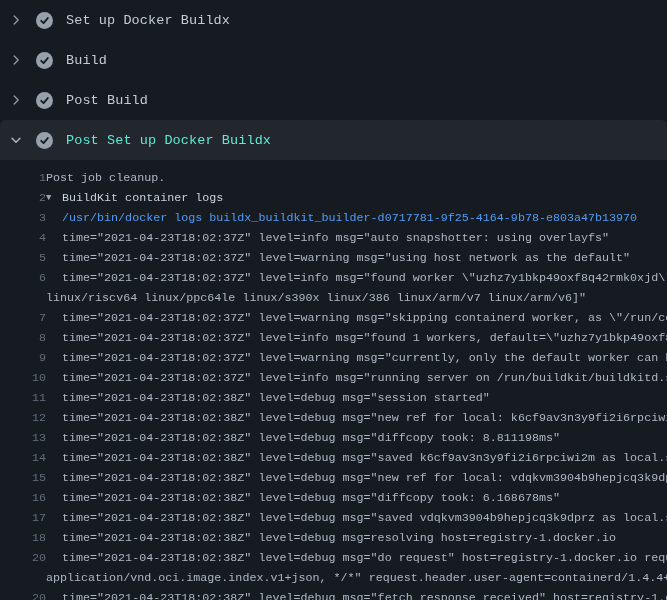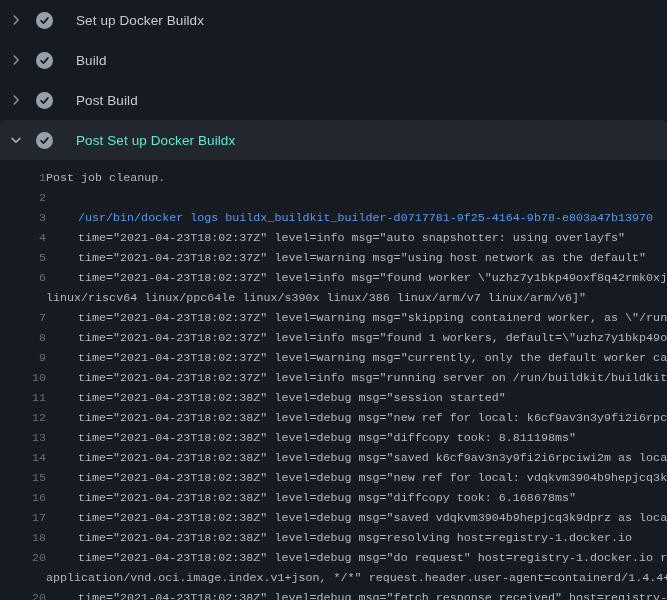--- a/index.html
+++ b/index.html
@@ -37,24 +37,25 @@
     flex:0 0 16px;
   }
   .step-row.expanded .chev{color:#aeb7c2;}
   .check{
     width:17px;height:17px;
     margin-left:12px;
     flex:0 0 17px;
     display:flex;align-items:center;justify-content:center;
   }
   .step-label{
-    margin-left:23px;
+    margin-left:13px;
     font-size:13.5px;
     color:var(--step-label);
     letter-spacing:.1px;
+    font-family:Liberation Mono, monospace;
   }
   .step-row.expanded .step-label{color:#5eead4;}
   .log{
     padding-top:8px;
     font-family:"Liberation Mono","DejaVu Sans Mono",monospace;
     font-size:11.7px;
     line-height:20px;
     color:var(--log-text);
   }
   .log-line{
@@ -65,21 +66,21 @@
   .ln{
     flex:0 0 46px;
     text-align:right;
     color:var(--line-num);
     cursor:pointer;
   }
   .lt{
     margin-left:0;
     overflow:hidden;
   }
-  .lt.indent{margin-left:32px;}
+  .lt.indent{margin-left:16px;}
   .lt.command{color:var(--accent);}
   .lt.group{color:#c9d1d9;cursor:pointer;}
   .tri{
     display:inline-block;
     width:16px;
     font-size:9px;
     color:#9aa4af;
     vertical-align:1px;
   }
 </style>
@@ -139,21 +140,21 @@
         <svg width="17" height="17" viewBox="0 0 16 16">
           <circle cx="8" cy="8" r="8" fill="var(--check-fill)"></circle>
           <path d="M4.9 8.3 L7.1 10.4 L11.1 5.7" fill="none" stroke="var(--bg)" stroke-width="1.7" stroke-linecap="round" stroke-linejoin="round"></path>
         </svg>
       </span>
       <span class="step-label">Post Set up Docker Buildx</span>
     </div>
   </div>
 <div class="log" id="log">
     <div class="log-line"><span class="ln">1</span><span class="lt">Post job cleanup.</span></div>
-    <div class="log-line"><span class="ln">2</span></div>
+    <div class="log-line"><span class="ln">2</span><span class="lt group"><span class="tri">▼</span><span>BuildKit container logs</span></span></div>
     <div class="log-line"><span class="ln">3</span><span class="lt indent command">/usr/bin/docker logs buildx_buildkit_builder-d0717781-9f25-4164-9b78-e803a47b13970</span></div>
     <div class="log-line"><span class="ln">4</span><span class="lt indent">time="2021-04-23T18:02:37Z" level=info msg="auto snapshotter: using overlayfs"</span></div>
     <div class="log-line"><span class="ln">5</span><span class="lt indent">time="2021-04-23T18:02:37Z" level=warning msg="using host network as the default"</span></div>
     <div class="log-line"><span class="ln">6</span><span class="lt indent">time="2021-04-23T18:02:37Z" level=info msg="found worker \"uzhz7y1bkp49oxf8q42rmk0xjd\"</span></div>
     <div class="log-line"><span class="ln"></span><span class="lt">linux/riscv64 linux/ppc64le linux/s390x linux/386 linux/arm/v7 linux/arm/v6]"</span></div>
     <div class="log-line"><span class="ln">7</span><span class="lt indent">time="2021-04-23T18:02:37Z" level=warning msg="skipping containerd worker, as \"/run/conta</span></div>
     <div class="log-line"><span class="ln">8</span><span class="lt indent">time="2021-04-23T18:02:37Z" level=info msg="found 1 workers, default=\"uzhz7y1bkp49oxf8q42</span></div>
     <div class="log-line"><span class="ln">9</span><span class="lt indent">time="2021-04-23T18:02:37Z" level=warning msg="currently, only the default worker can be u</span></div>
     <div class="log-line"><span class="ln">10</span><span class="lt indent">time="2021-04-23T18:02:37Z" level=info msg="running server on /run/buildkit/buildkitd.sock</span></div>
     <div class="log-line"><span class="ln">11</span><span class="lt indent">time="2021-04-23T18:02:38Z" level=debug msg="session started"</span></div>

